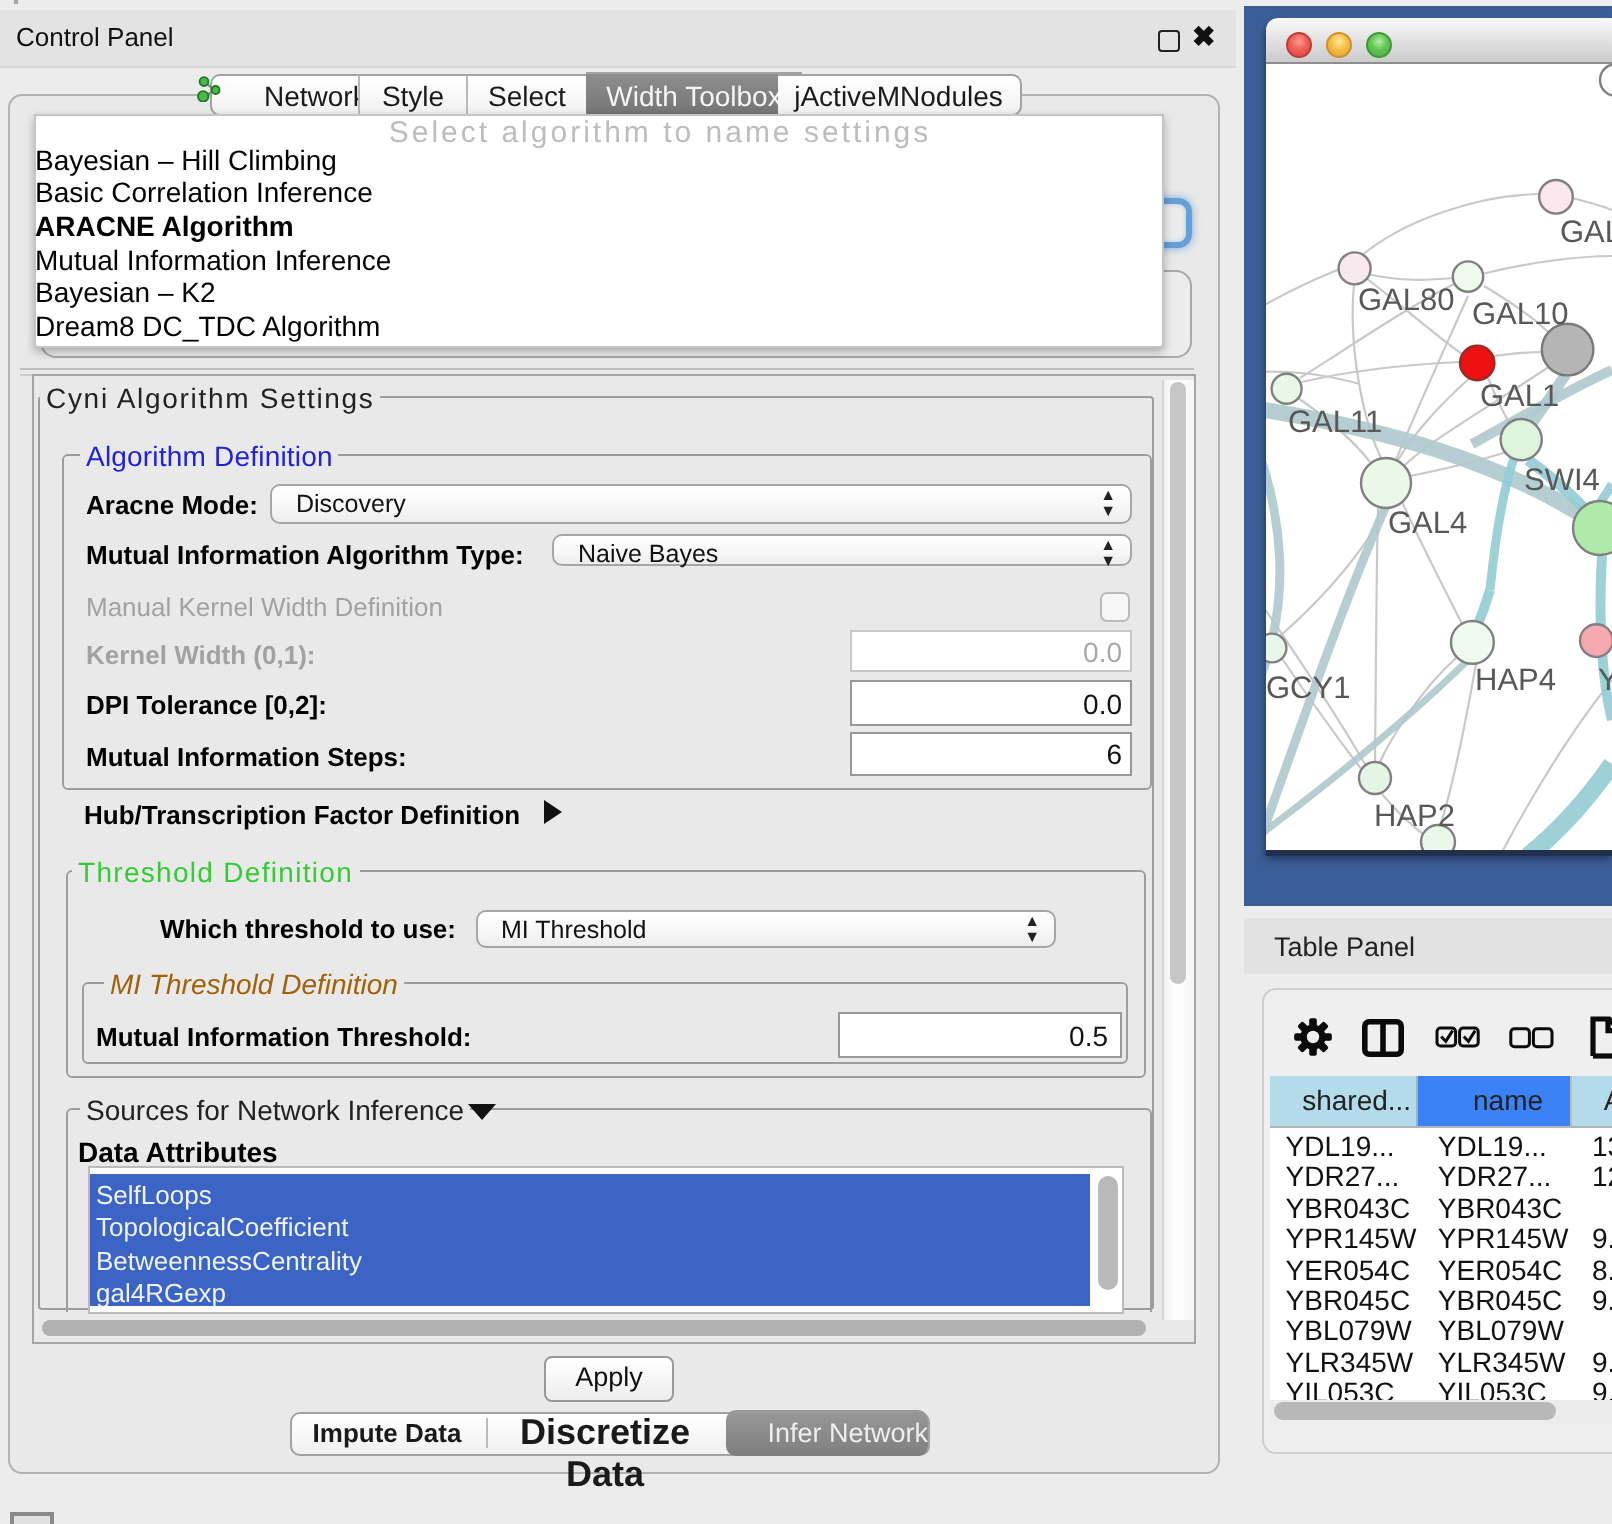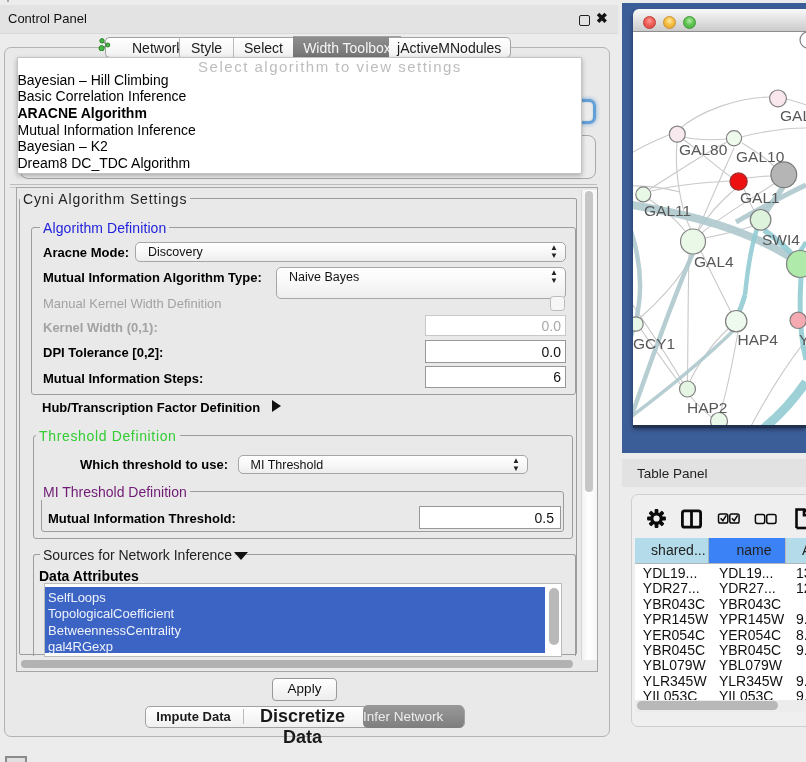--- a/index.html
+++ b/index.html
@@ -54,21 +54,21 @@
 <div class="abs glabel" style="left:20px;top:191px;color:#222;letter-spacing:0.85px;">Cyni Algorithm Settings</div>
 
 <div class="abs groupbox" style="left:31px;top:227px;width:543px;height:166px;"></div>
 <div class="abs glabel" style="left:40px;top:220px;color:#2222dd;letter-spacing:0.1px;">Algorithm Definition</div>
 
 <div class="abs label row b" style="left:43px;top:245px;font-size:13px;font-weight:bold;">Aracne Mode:</div>
 <div class="abs combo" style="left:135px;top:242px;width:431px;height:20px;line-height:19px;padding-left:12px;">Discovery
   <span class="arr" style="top:2px;">▲</span><span class="arr" style="top:10px;">▼</span>
 </div>
 <div class="abs label row b" style="left:43px;top:270px;font-size:13px;font-weight:bold;">Mutual Information Algorithm Type:</div>
-<div class="abs combo" style="left:276px;top:267px;width:290px;height:32px;line-height:19px;padding-left:12px;">Naive Bayes
+<div class="abs combo" style="left:276px;top:267px;width:290px;height:16px;line-height:19px;padding-left:12px;">Naive Bayes
   <span class="arr" style="top:2px;">▲</span><span class="arr" style="top:10px;">▼</span>
 </div>
 <div class="abs label row b" style="left:43px;top:296px;color:#a2a2a2;font-size:13px;font-weight:normal;">Manual Kernel Width Definition</div>
 <div class="abs" style="left:550px;top:296px;width:13px;height:13px;border:1px solid #bbb;border-radius:3.5px;background:#f6f6f6;"></div>
 <div class="abs label row b" style="left:43px;top:320px;color:#a2a2a2;font-size:13px;font-weight:bold;">Kernel Width (0,1):</div>
 <div class="abs tfield" style="left:425px;top:315px;width:141px;height:21px;line-height:20px;border-color:#c8c8c8;color:#a8a8a8;padding-right:4px;">0.0</div>
 <div class="abs label row b" style="left:43px;top:345px;font-size:13px;font-weight:bold;">DPI Tolerance [0,2]:</div>
 <div class="abs tfield" style="left:425px;top:340px;width:141px;height:23px;line-height:22px;padding-right:4px;">0.0</div>
 <div class="abs label row b" style="left:43px;top:371px;font-size:13px;font-weight:bold;">Mutual Information Steps:</div>
 <div class="abs tfield" style="left:425px;top:366px;width:141px;height:22px;line-height:21px;padding-right:4px;">6</div>
@@ -76,21 +76,21 @@
 <div class="abs label row b" style="left:42px;top:400px;font-size:13px;font-weight:bold;">Hub/Transcription Factor Definition</div>
 <div class="abs" style="left:272px;top:400px;width:0;height:0;border-left:9px solid #111;border-top:6.5px solid transparent;border-bottom:6.5px solid transparent;"></div>
 
 <div class="abs groupbox" style="left:33px;top:435px;width:538px;height:102px;"></div>
 <div class="abs glabel" style="left:36px;top:428px;color:#33cc33;letter-spacing:0.65px;">Threshold Definition</div>
 <div class="abs label row b" style="left:78px;top:457px;width:150px;text-align:right;font-size:13px;font-weight:bold;">Which threshold to use:</div>
 <div class="abs combo" style="left:237.5px;top:455px;width:290.5px;height:19px;line-height:18px;padding-left:12px;">MI Threshold
   <span class="arr" style="top:2px;">▲</span><span class="arr" style="top:10px;">▼</span>
 </div>
 <div class="abs groupbox" style="left:41px;top:491px;width:521px;height:39px;"></div>
-<div class="abs glabel" style="left:40px;top:484px;color:#701a75;letter-spacing:0;">MI Threshold Definition</div>
+<div class="abs glabel" style="left:52px;top:484px;color:#a16207;letter-spacing:0;font-style:italic;">MI Threshold Definition</div>
 <div class="abs label row b" style="left:48px;top:511px;font-size:13px;font-weight:bold;">Mutual Information Threshold:</div>
 <div class="abs tfield" style="left:419px;top:506px;width:142px;height:23px;line-height:22px;padding-right:6px;">0.5</div>
 
 <div class="abs groupbox" style="left:33px;top:554px;width:541px;height:101px;border-bottom:none;border-radius:3px 3px 0 0;"></div>
 <div class="abs glabel" style="left:40px;top:547px;color:#222;letter-spacing:0;">Sources for Network Inference</div>
 <div class="abs" style="left:234px;top:552px;width:0;height:0;border-top:8px solid #111;border-left:7px solid transparent;border-right:7px solid transparent;"></div>
 <div class="abs label row b" style="left:39px;top:568px;font-size:14px;font-weight:bold;">Data Attributes</div>
 <div class="abs" style="left:44px;top:583px;width:516px;height:72px;background:#fff;border:1px solid #bbb;"></div>
 <div class="abs" style="left:45px;top:587px;width:500px;height:66px;background:#3c64c4;"></div>
 <div class="abs" style="left:48px;top:589.5px;font-size:13px;color:#eef2fa;line-height:16.5px;">SelfLoops<br>TopologicalCoefficient<br>BetweennessCentrality<br>gal4RGexp</div>
@@ -102,24 +102,24 @@
 <div class="abs" style="left:581px;top:190px;width:16px;height:470px;background:linear-gradient(90deg,#f2f2f2,#ffffff 40%,#f4f4f4);border-left:1px solid #d5d5d5;"></div>
 <div class="abs" style="left:585px;top:191px;width:8px;height:301px;background:#c6c6c6;border-radius:4px;"></div>
 <div class="abs" style="left:16px;top:187px;width:582px;height:485px;border:1px solid #a5a5a5;box-sizing:border-box;"></div>
 
 <div class="abs" style="left:272px;top:678px;width:63px;height:21px;background:linear-gradient(#ffffff,#ededed);border:1px solid #999;border-radius:4px;font-size:13.5px;text-align:center;line-height:20px;color:#111;">Apply</div>
 
 <div class="abs" style="left:145px;top:706px;width:318px;height:20px;background:linear-gradient(#ffffff,#f0f0f0);border:1px solid #a2a2a2;border-radius:5px;"></div>
 <div class="abs" style="left:145px;top:706px;width:97px;height:21px;font-size:13px;font-weight:bold;color:#1a1a1a;text-align:center;line-height:21px;">Impute Data</div>
 <div class="abs" style="left:242.5px;top:709px;width:1px;height:15px;background:#bbb;"></div>
 <div class="abs" style="left:242.5px;top:706px;width:120px;height:21px;font-size:18px;font-weight:bold;color:#1a1a1a;text-align:center;line-height:21px;">Discretize Data</div>
-<div class="abs" style="left:363px;top:705px;width:101px;height:23px;background:linear-gradient(#999999,#7e7e7e);border-radius:5px;font-size:13.5px;color:#eeeeee;text-align:left;line-height:23px;">Infer Network</div>
+<div class="abs" style="left:363px;top:705px;width:101px;height:23px;background:linear-gradient(#999999,#7e7e7e);border-radius:5px;font-size:13.5px;color:#eeeeee;text-align:right;line-height:23px;">Infer Network</div>
 
 <div class="abs" style="left:17px;top:57px;width:563px;height:115px;background:#fff;border:1px solid #c4c4c4;box-shadow:0 2px 5px rgba(0,0,0,0.28);border-radius:0 0 2px 2px;"></div>
-<div class="abs" style="left:180px;top:57.5px;width:300px;height:14px;font-size:15px;letter-spacing:1.5px;color:#bdbdbd;text-align:center;">Select algorithm to view settings</div>
+<div class="abs" style="left:180px;top:57.5px;width:300px;height:14px;font-size:15px;letter-spacing:1.5px;color:#bdbdbd;text-align:center;">Select algorithm to name settings</div>
 <div class="abs" style="left:17.5px;top:71.8px;width:560px;font-size:14px;color:#000;line-height:16.6px;">Bayesian – Hill Climbing<br>Basic Correlation Inference<br><span class="b">ARACNE Algorithm</span><br>Mutual Information Inference<br>Bayesian – K2<br>Dream8 DC_TDC Algorithm</div>
 
 <div class="abs" style="left:5px;top:756px;width:18px;height:10px;border:2px solid #8a8a8a;background:#e0e0e0;"></div>
 
 <div class="abs" id="bluepanel" style="left:622px;top:3px;width:184px;height:450px;background:#3c5e98;"></div>
 
 <div class="abs" style="left:633px;top:9px;width:173px;height:417px;border-radius:6px 6px 0 0;box-shadow:0 3px 5px rgba(0,0,20,0.5);"></div>
 <div class="abs" style="left:633px;top:9px;width:173px;height:22px;background:linear-gradient(#f9f9f9,#cbcbcb);border-radius:6px 0 0 0;border-bottom:1px solid #8e8e8e;"></div>
 <div class="abs" style="left:643px;top:15.5px;width:11px;height:11px;border-radius:50%;background:radial-gradient(circle at 50% 35%, #ff9a94 0%, #ee6058 45%, #d8433c 100%);border:0.5px solid #c03b34;"></div>
 <div class="abs" style="left:663px;top:15.5px;width:11px;height:11px;border-radius:50%;background:radial-gradient(circle at 50% 35%, #ffe9a8 0%, #f6be40 45%, #dfa035 100%);border:0.5px solid #c9922f;"></div>

